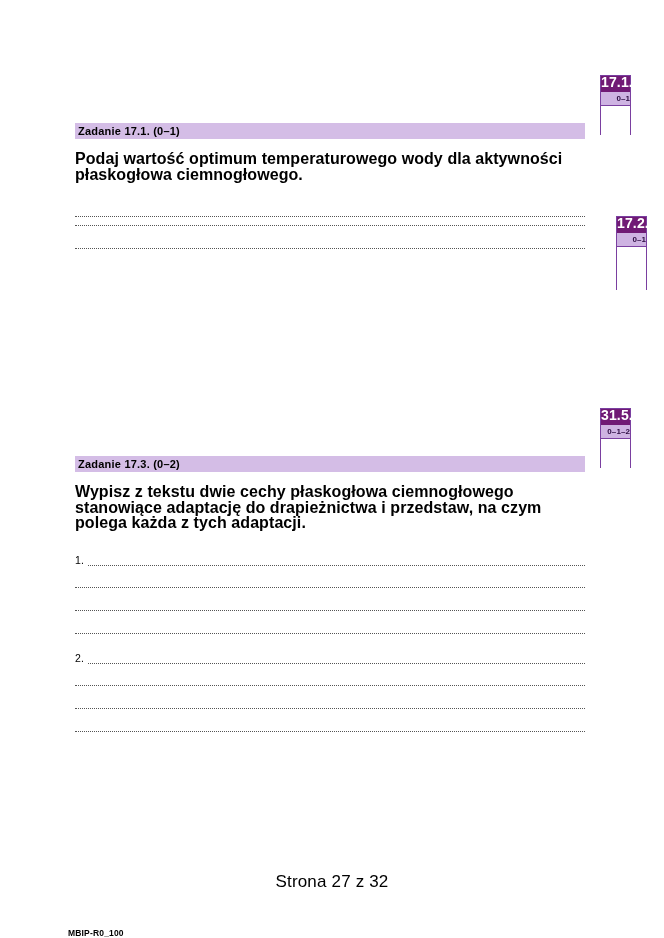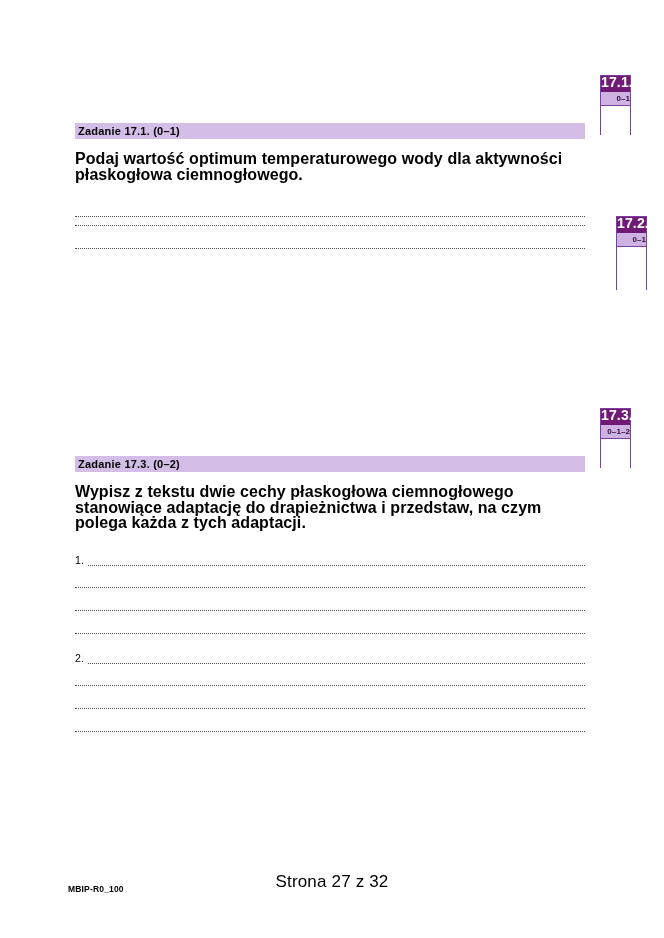--- a/index.html
+++ b/index.html
@@ -111,21 +111,21 @@
     letter-spacing: 0.01em;
   }
   .score-blank {
     background: #ffffff;
   }
 
   
   .footer-code {
     position: absolute;
     left: 68px;
-    top: 884px;
+    top: 928px;
     font-size: 8.5px;
     font-weight: bold;
     letter-spacing: 0.02em;
   }
   .footer-page {
     position: absolute;
     left: 0;
     right: 0;
     top: 872px;
     text-align: center;
@@ -180,21 +180,21 @@
     <div class="dots-row" style="margin-top:6px;">
       <span class="dots-label">2.</span>
       <span class="dots-fill"></span>
     </div>
     <div class="dots-full"></div>
     <div class="dots-full"></div>
     <div class="dots-full"></div>
   </div>
 
   <div class="score-box" style="top:408px; left:600px; height:60px;">
-    <div class="score-num">17.3.</div>
+    <div class="score-num">31.5.</div>
     <div class="score-range">0–1–2</div>
     <div class="score-blank" style="height:32px;"></div>
   </div>
 
   <div class="footer-code">MBIP-R0_100</div>
   <div class="footer-page">Strona 27 z 32</div>
 
 </div>
 
 </body></html>

